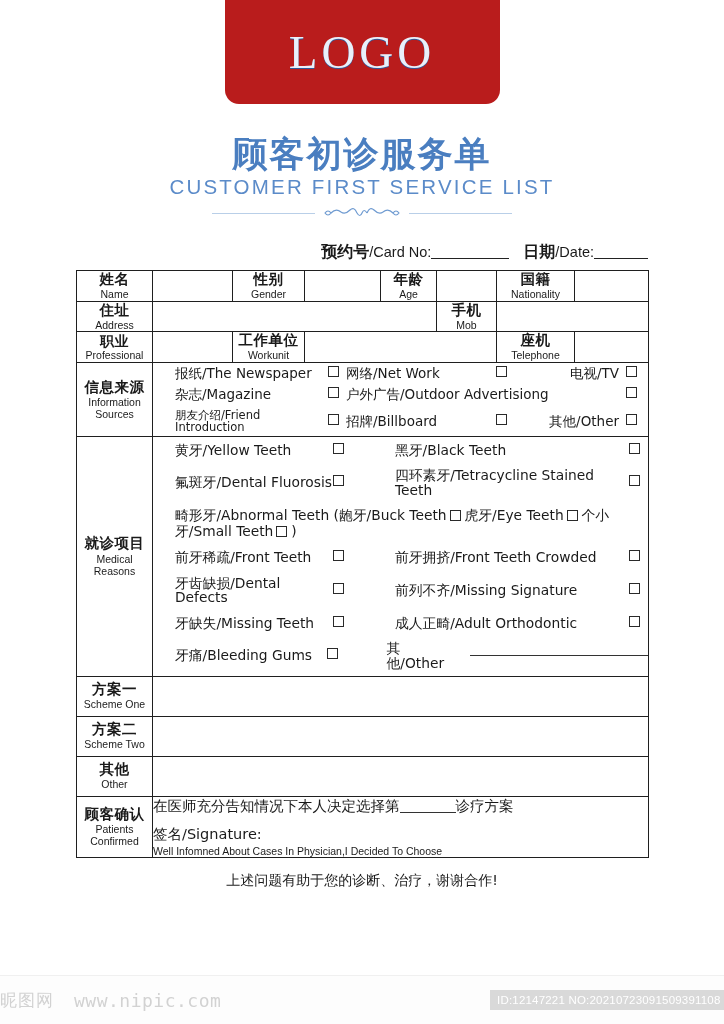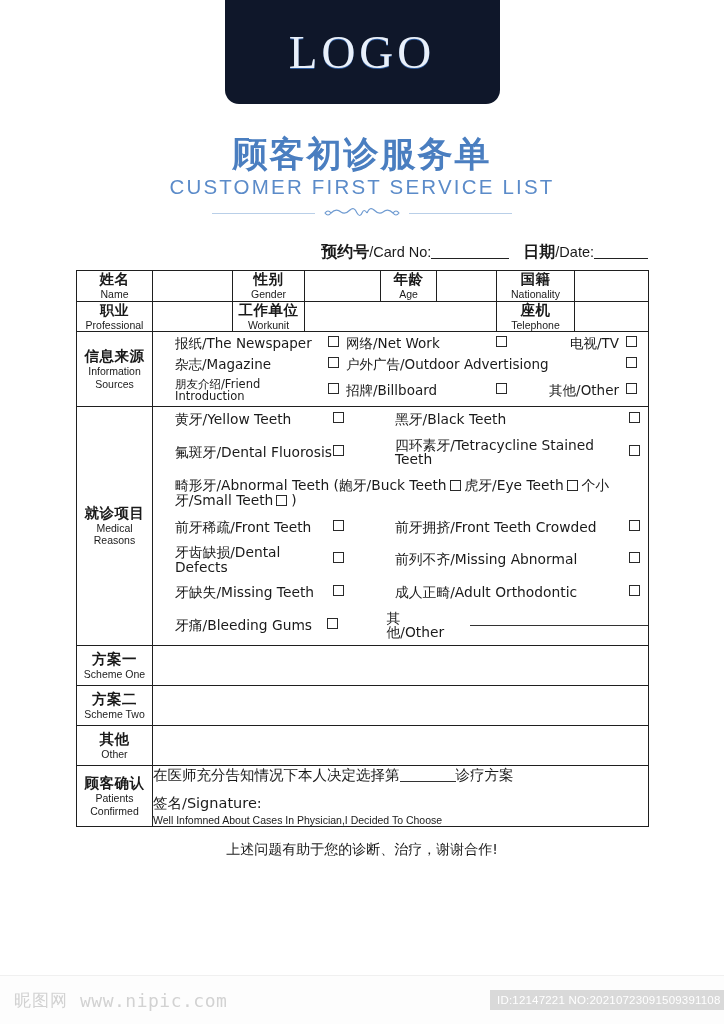--- a/index.html
+++ b/index.html
@@ -11,21 +11,21 @@
     font-family:"Liberation Sans","DejaVu Sans",sans-serif;
     color:#1a1a1a;
     position:relative;
     overflow:hidden;
   }
 
   
   .logo-wrap { display:flex; justify-content:center; padding-top:0; }
   .logo-box {
     width:275px; height:104px;
-    background:#0f172a;
+    background:#b91c1c;
     border-radius:0 0 14px 14px;
     display:flex; align-items:center; justify-content:center;
   }
   .logo-text {
     font-family:"Liberation Serif","DejaVu Serif",serif;
     font-size:47px;
     letter-spacing:4px;
     color:#e9f0fa;
     text-shadow:0 1px 0 #2d5a9c;
     line-height:1;
@@ -163,22 +163,21 @@
 
   
   .wm {
     position:absolute; left:0; bottom:0;
     width:724px; height:49px;
     background:#fdfdfd;
     border-top:1px solid #f0f0f0;
     display:flex; align-items:center;
   }
   .wm-left {
-    margin-left:14px;
-    display:flex; align-items:center; gap:12px;
+    display:flex; align-items:center; gap:20px;
     color:#cfcfcf;
   }
   .wm-left .glyphs {
     font-size:17px; letter-spacing:1px;
     font-family:"DejaVu Sans",sans-serif;
     color:#d2d2d2;
   }
   .wm-left .site {
     font-size:18px; letter-spacing:.5px;
     font-family:"DejaVu Sans Mono","Liberation Mono",monospace;
@@ -254,20 +253,32 @@
       <span class="en">Age</span>
     </td>
     <td></td>
     <td class="lbl">
       <span class="cn">国籍</span>
       <span class="en">Nationality</span>
     </td>
     <td></td>
   </tr>
 
+  <tr>
+    <td class="lbl">
+      <span class="cn">住址</span>
+      <span class="en">Address</span>
+    </td>
+    <td colspan="4"></td>
+    <td class="lbl">
+      <span class="cn">手机</span>
+      <span class="en">Mob</span>
+    </td>
+    <td colspan="2"></td>
+  </tr>
 
   <tr>
     <td class="lbl sm">
       <span class="cn">职业</span>
       <span class="en">Professional</span>
     </td>
     <td></td>
     <td class="lbl">
       <span class="cn">工作单位</span>
       <span class="en">Workunit</span>
@@ -346,21 +357,21 @@
       <div class="medrow">
         <span class="m1 cn">前牙稀疏/Front Teeth</span>
         <span class="m2"><span class="cbx"></span></span>
         <span class="m3 cn">前牙拥挤/Front Teeth Crowded</span>
         <span class="m4"><span class="cbx"></span></span>
       </div>
 
       <div class="medrow">
         <span class="m1 cn">牙齿缺损/Dental Defects</span>
         <span class="m2"><span class="cbx"></span></span>
-        <span class="m3 cn">前列不齐/Missing Abnormal</span>
+        <span class="m3 cn">前列不齐/Missing Signature</span>
         <span class="m4"><span class="cbx"></span></span>
       </div>
 
       <div class="medrow">
         <span class="m1 cn">牙缺失/Missing Teeth</span>
         <span class="m2"><span class="cbx"></span></span>
         <span class="m3 cn">成人正畸/Adult Orthodontic</span>
         <span class="m4"><span class="cbx"></span></span>
       </div>
 

